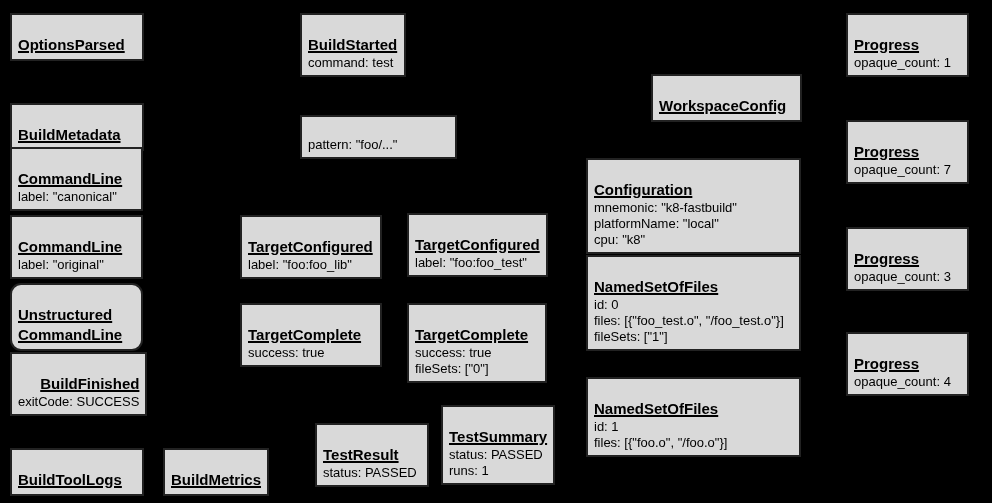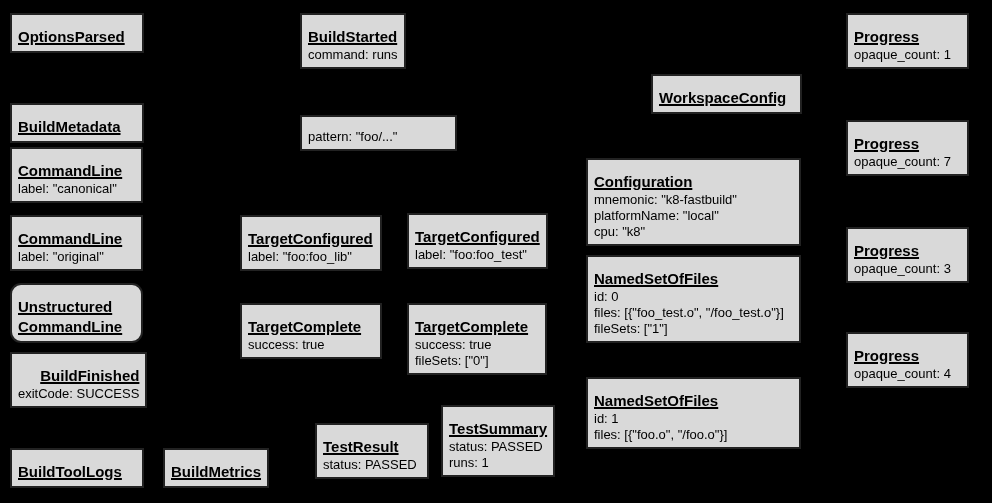--- a/index.html
+++ b/index.html
@@ -10,21 +10,21 @@
     background: var(--bg, #000);
     overflow: hidden;
     font-family: "Liberation Sans", sans-serif;
   }
   .node {
     position: absolute;
     box-sizing: border-box;
     background: var(--node-fill, #d9d9d9);
     border: 2px solid var(--node-border, #222);
     color: var(--node-text, #000);
-    padding: 12px 6px 4px 6px;
+    padding: 20px 6px 4px 6px;
     width: max-content;
   }
   .node-title {
     font-weight: bold;
     font-size: 15px;
     line-height: 20px;
     text-decoration: underline;
     text-decoration-thickness: 2px;
     white-space: nowrap;
   }
@@ -61,21 +61,21 @@
       <div class="node-field">exitCode: SUCCESS</div>
     </div>
     <div class="node" style="left: 10px; top: 448px; min-width: 134px;">
       <div class="node-title">BuildToolLogs</div>
     </div>
     <div class="node" style="left: 163px; top: 448px; min-width: 106px;">
       <div class="node-title">BuildMetrics</div>
     </div>
     <div class="node" style="left: 300px; top: 13px; min-width: 106px;">
       <div class="node-title">BuildStarted</div>
-      <div class="node-field">command: runs</div>
+      <div class="node-field">command: test</div>
     </div>
     <div class="node" style="left: 300px; top: 115px; min-width: 157px;">
       <div class="node-field">pattern: "foo/..."</div>
     </div>
     <div class="node" style="left: 240px; top: 215px; min-width: 142px;">
       <div class="node-title">TargetConfigured</div>
       <div class="node-field">label: "foo:foo_lib"</div>
     </div>
     <div class="node" style="left: 407px; top: 213px; min-width: 140px;">
       <div class="node-title">TargetConfigured</div>

